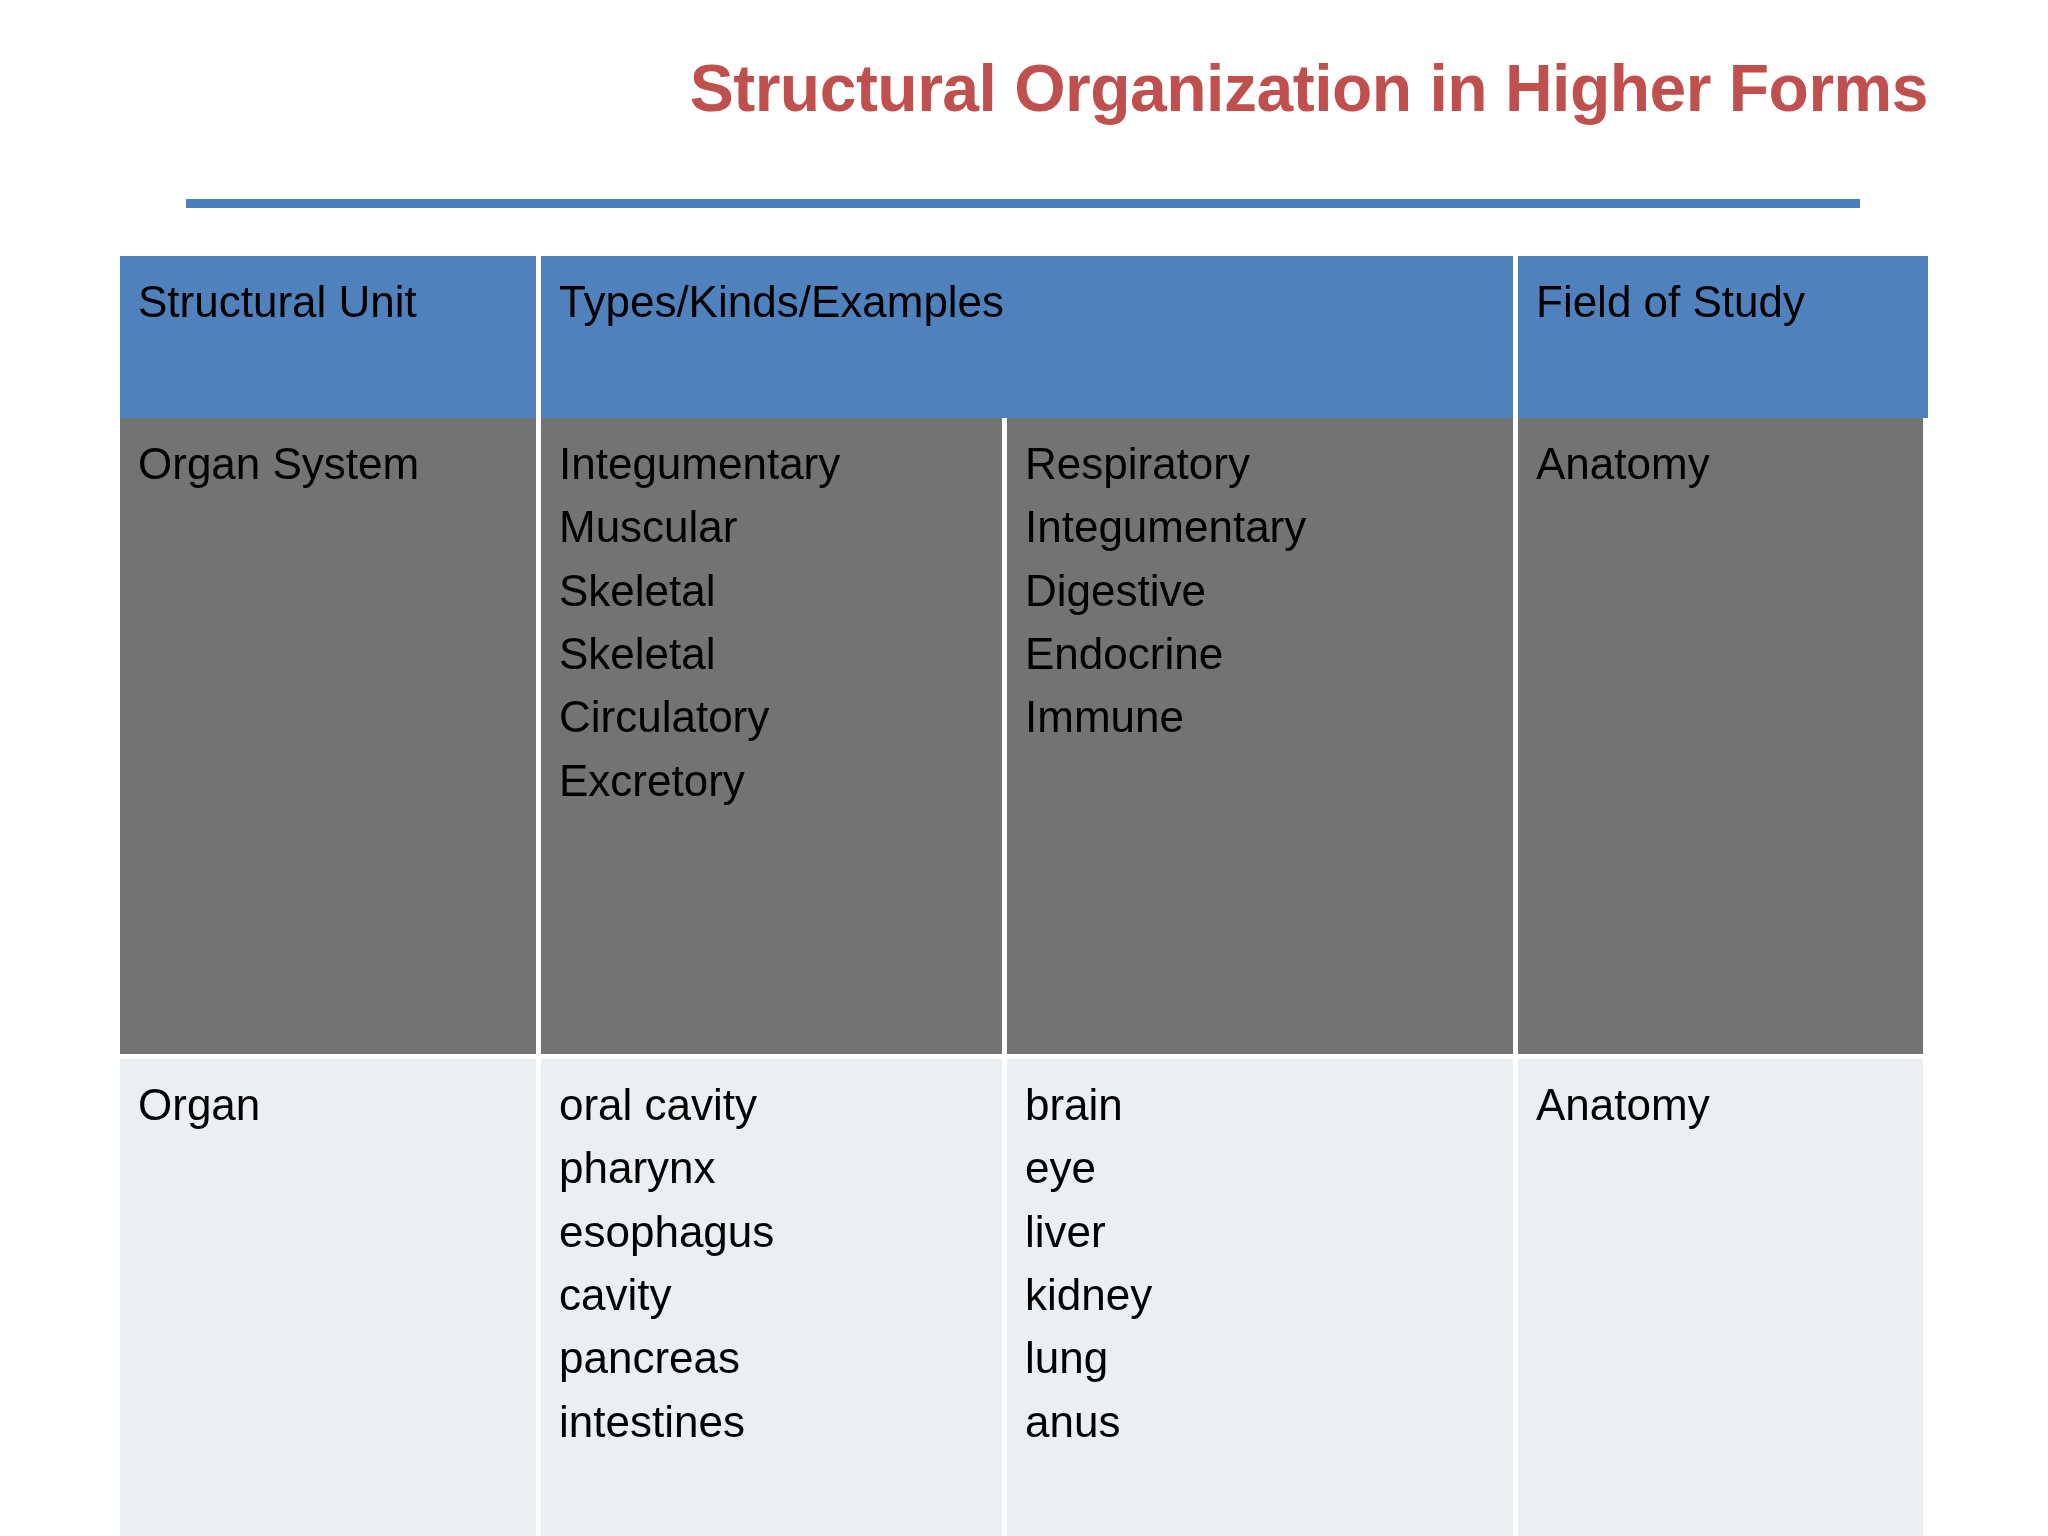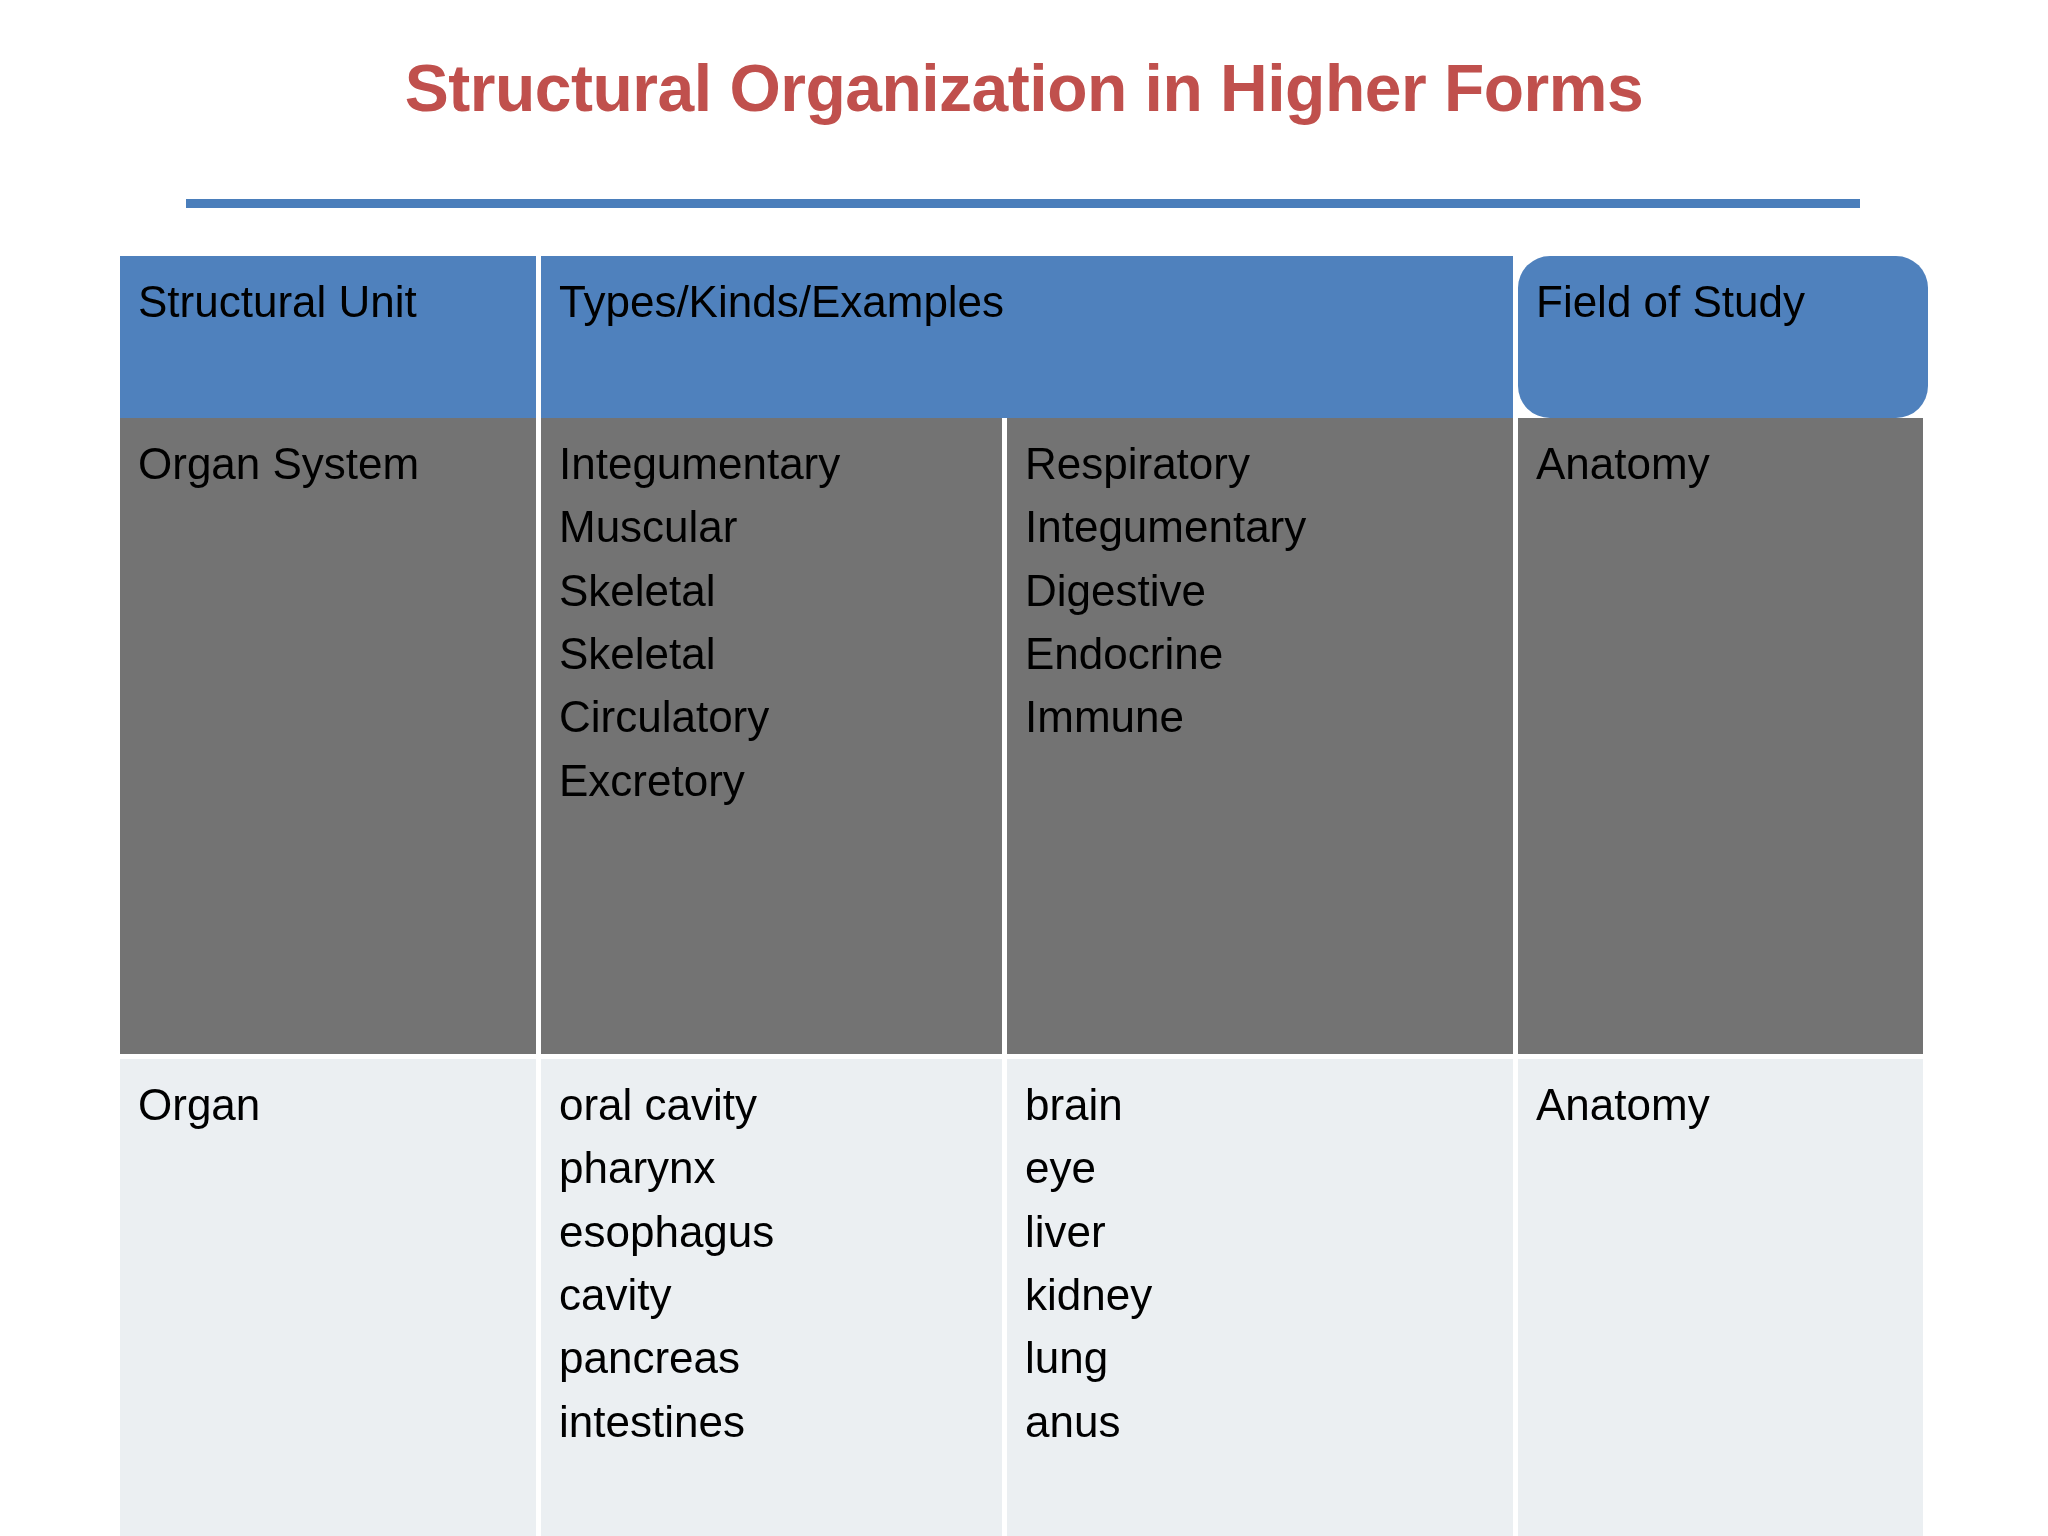--- a/index.html
+++ b/index.html
@@ -15,21 +15,21 @@
     font-family: "Liberation Sans", "DejaVu Sans", sans-serif;
     -webkit-font-smoothing: antialiased;
   }
 
   
   #slide-title {
     position: absolute;
     left: 120px;
     top: 52px;
     width: 1808px;
-    text-align: center;
+    text-align: right;
     color: #C0504D;
     font-size: 66px;
     font-weight: bold;
     letter-spacing: -0.5px;
     line-height: 1.1;
     white-space: nowrap;
   }
 
   
   #title-rule {
@@ -67,21 +67,21 @@
   col.c3 { width: 511px; }
   col.c4 { width: 410px; }
 
   
   thead th {
     background: #4F81BD;
     color: #000000;
     border-right: 5px solid #ffffff;
     height: 130px;
   }
-  thead th.last { border-right: none; border-radius: 32px; }
+  thead th.last { border-right: none; }
 
   
   tbody tr.row-shaded td {
     background: #737373;
     border-right: 5px solid #ffffff;
   }
   tbody tr.row-plain td {
     background: #EBEFF2;
     border-right: 5px solid #ffffff;
   }

